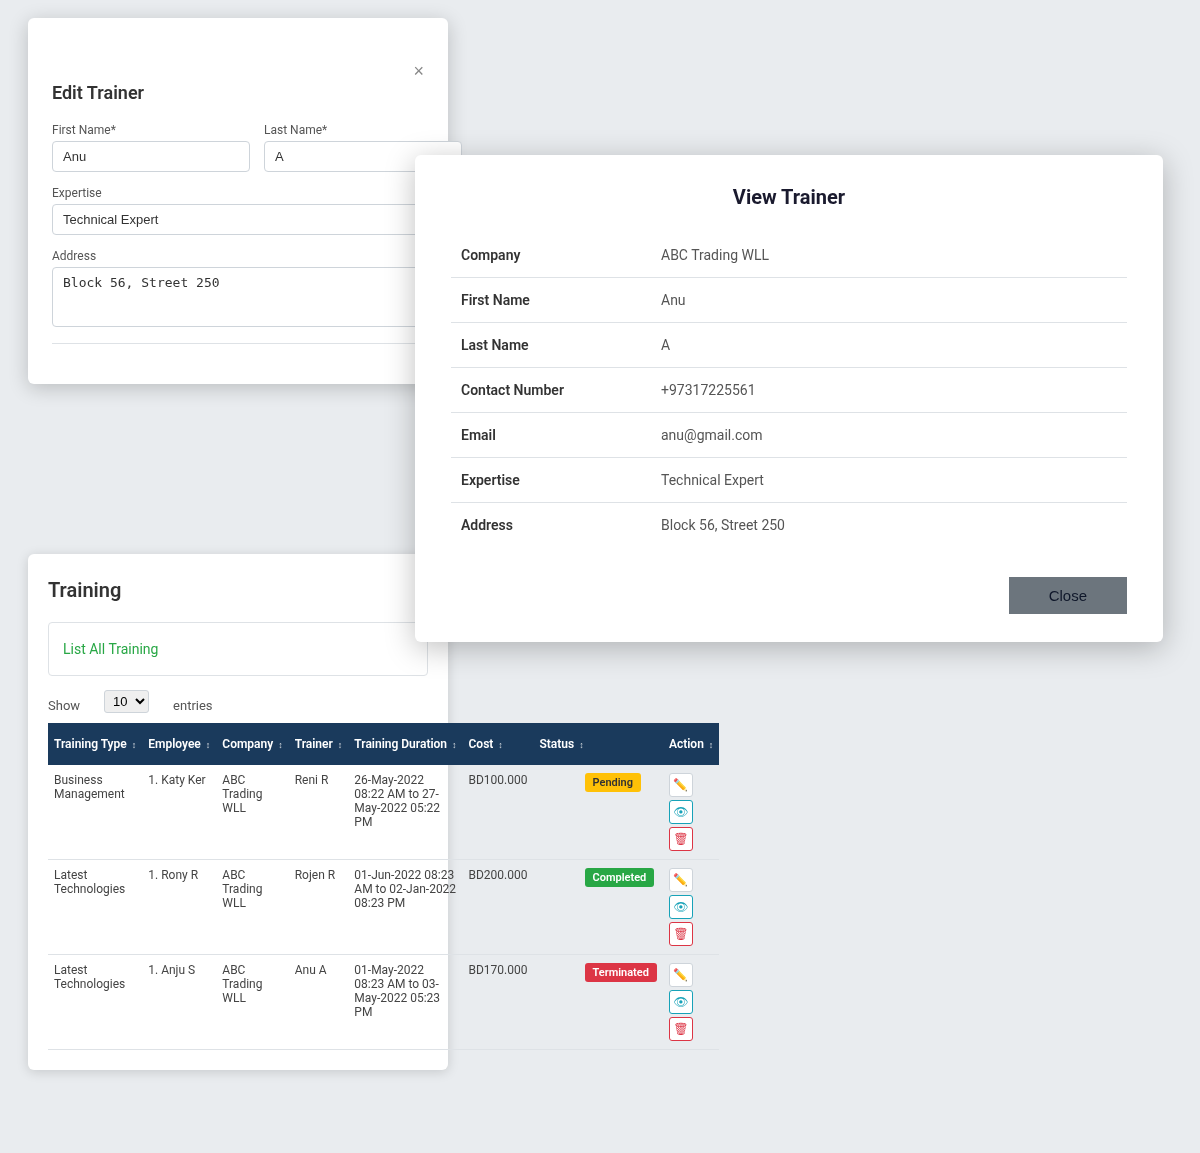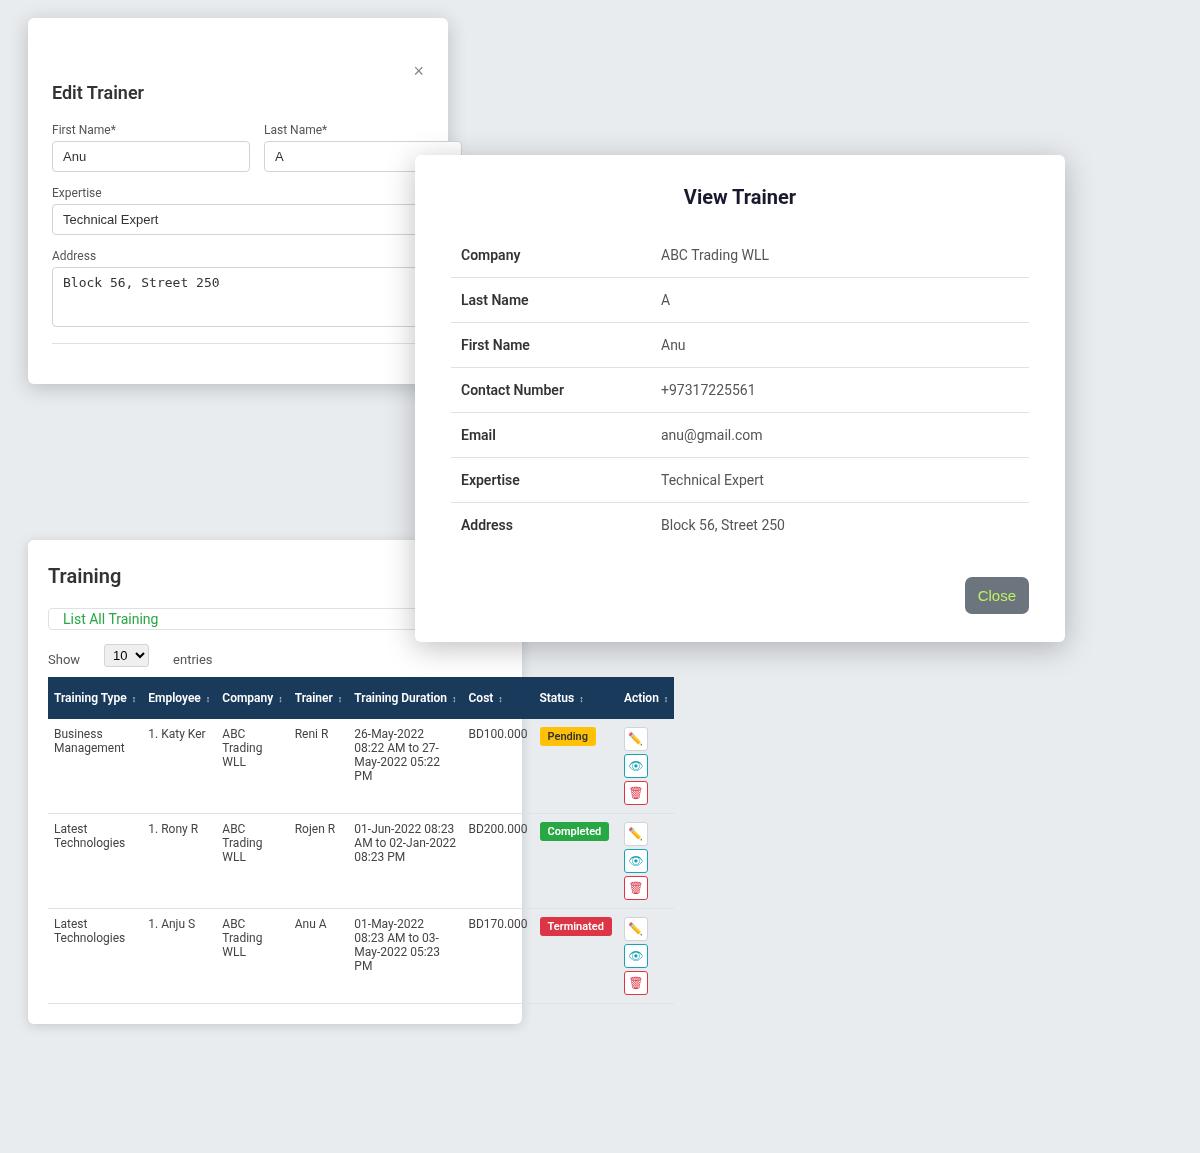--- a/index.html
+++ b/index.html
@@ -7,23 +7,23 @@
       font-family: -apple-system, BlinkMacSystemFont, 'Segoe UI', Roboto, sans-serif;
       background: #e9ecef;
       min-height: 1153px;
       position: relative;
       overflow: hidden;
     }
 
     
     .training-panel {
       position: absolute;
-      top: 540px;
+      top: 554px;
       left: 28px;
-      width: 494px;
+      width: 420px;
       background: #fff;
       border-radius: 6px;
       box-shadow: 0 2px 12px rgba(0,0,0,0.15);
       padding: 24px 20px 20px;
     }
     .training-panel h2 {
       font-size: 20px;
       font-weight: 600;
       color: #333;
       margin-bottom: 20px;
@@ -33,21 +33,21 @@
       padding: 10px 14px;
       border: 1px solid #dee2e6;
       border-radius: 4px;
       margin-bottom: 10px;
       font-size: 14px;
       color: #333;
     }
     .add-new-link span { color: #28a745; }
     .list-all-link {
       display: block;
-      padding: 2px 14px;
+      padding: 18px 14px;
       border: 1px solid #dee2e6;
       border-radius: 4px;
       margin-bottom: 14px;
       font-size: 14px;
       color: #333;
     }
     .list-all-link span { color: #28a745; }
 
     .show-entries {
       display: flex;
@@ -95,20 +95,21 @@
       color: #444;
     }
     .badge {
       display: inline-block;
       padding: 3px 8px;
       border-radius: 3px;
       font-size: 11px;
       font-weight: 600;
       color: #fff;
       white-space: nowrap;
+      margin-left: 45px;
     }
     .badge-pending { background: #ffc107; color: #333; }
     .badge-completed { background: #28a745; }
     .badge-terminated { background: #dc3545; }
 
     .action-btns {
       display: flex;
       flex-wrap: wrap;
       gap: 3px;
     }
@@ -193,21 +194,21 @@
       border: none;
       border-top: 1px solid #dee2e6;
       margin: 16px 0;
     }
 
     
     .view-modal {
       position: absolute;
       top: 155px;
       left: 415px;
-      width: 650px;
+      width: 748px;
       background: #fff;
       border-radius: 6px;
       box-shadow: 0 6px 30px rgba(0,0,0,0.25);
       padding: 30px 36px 28px;
     }
     .view-modal h3 {
       font-size: 20px;
       font-weight: 700;
       color: #1a1a2e;
       text-align: center;
@@ -235,24 +236,24 @@
     }
     .view-table td:last-child {
       color: #555;
     }
     .view-close-row {
       display: flex;
       justify-content: flex-end;
     }
     .btn-close-view {
       background: #6c757d;
-      color: #bef264;
+      color: #0f172a;
       border: none;
-      border-radius: 7px;
-      padding: 10px 13px;
+      border-radius: 0;
+      padding: 10px 40px;
       font-size: 15px;
       cursor: pointer;
       font-weight: 500;
     }
   </style>
 </head>
 <body>
 
 <div class="training-panel">
   <h2>Training</h2>
@@ -381,26 +382,26 @@
 
 <div class="view-modal">
   <h3>View Trainer</h3>
   <table class="view-table">
     <tbody id="view-tbody">
     <tr>
       <td>Company</td>
       <td>ABC Trading WLL</td>
     </tr>
         <tr>
+      <td>First Name</td>
+      <td>Anu</td>
+    </tr>
+        <tr>
       <td>Last Name</td>
       <td>A</td>
-    </tr>
-        <tr>
-      <td>First Name</td>
-      <td>Anu</td>
     </tr>
         <tr>
       <td>Contact Number</td>
       <td>+97317225561</td>
     </tr>
         <tr>
       <td>Email</td>
       <td>anu@gmail.com</td>
     </tr>
         <tr>

